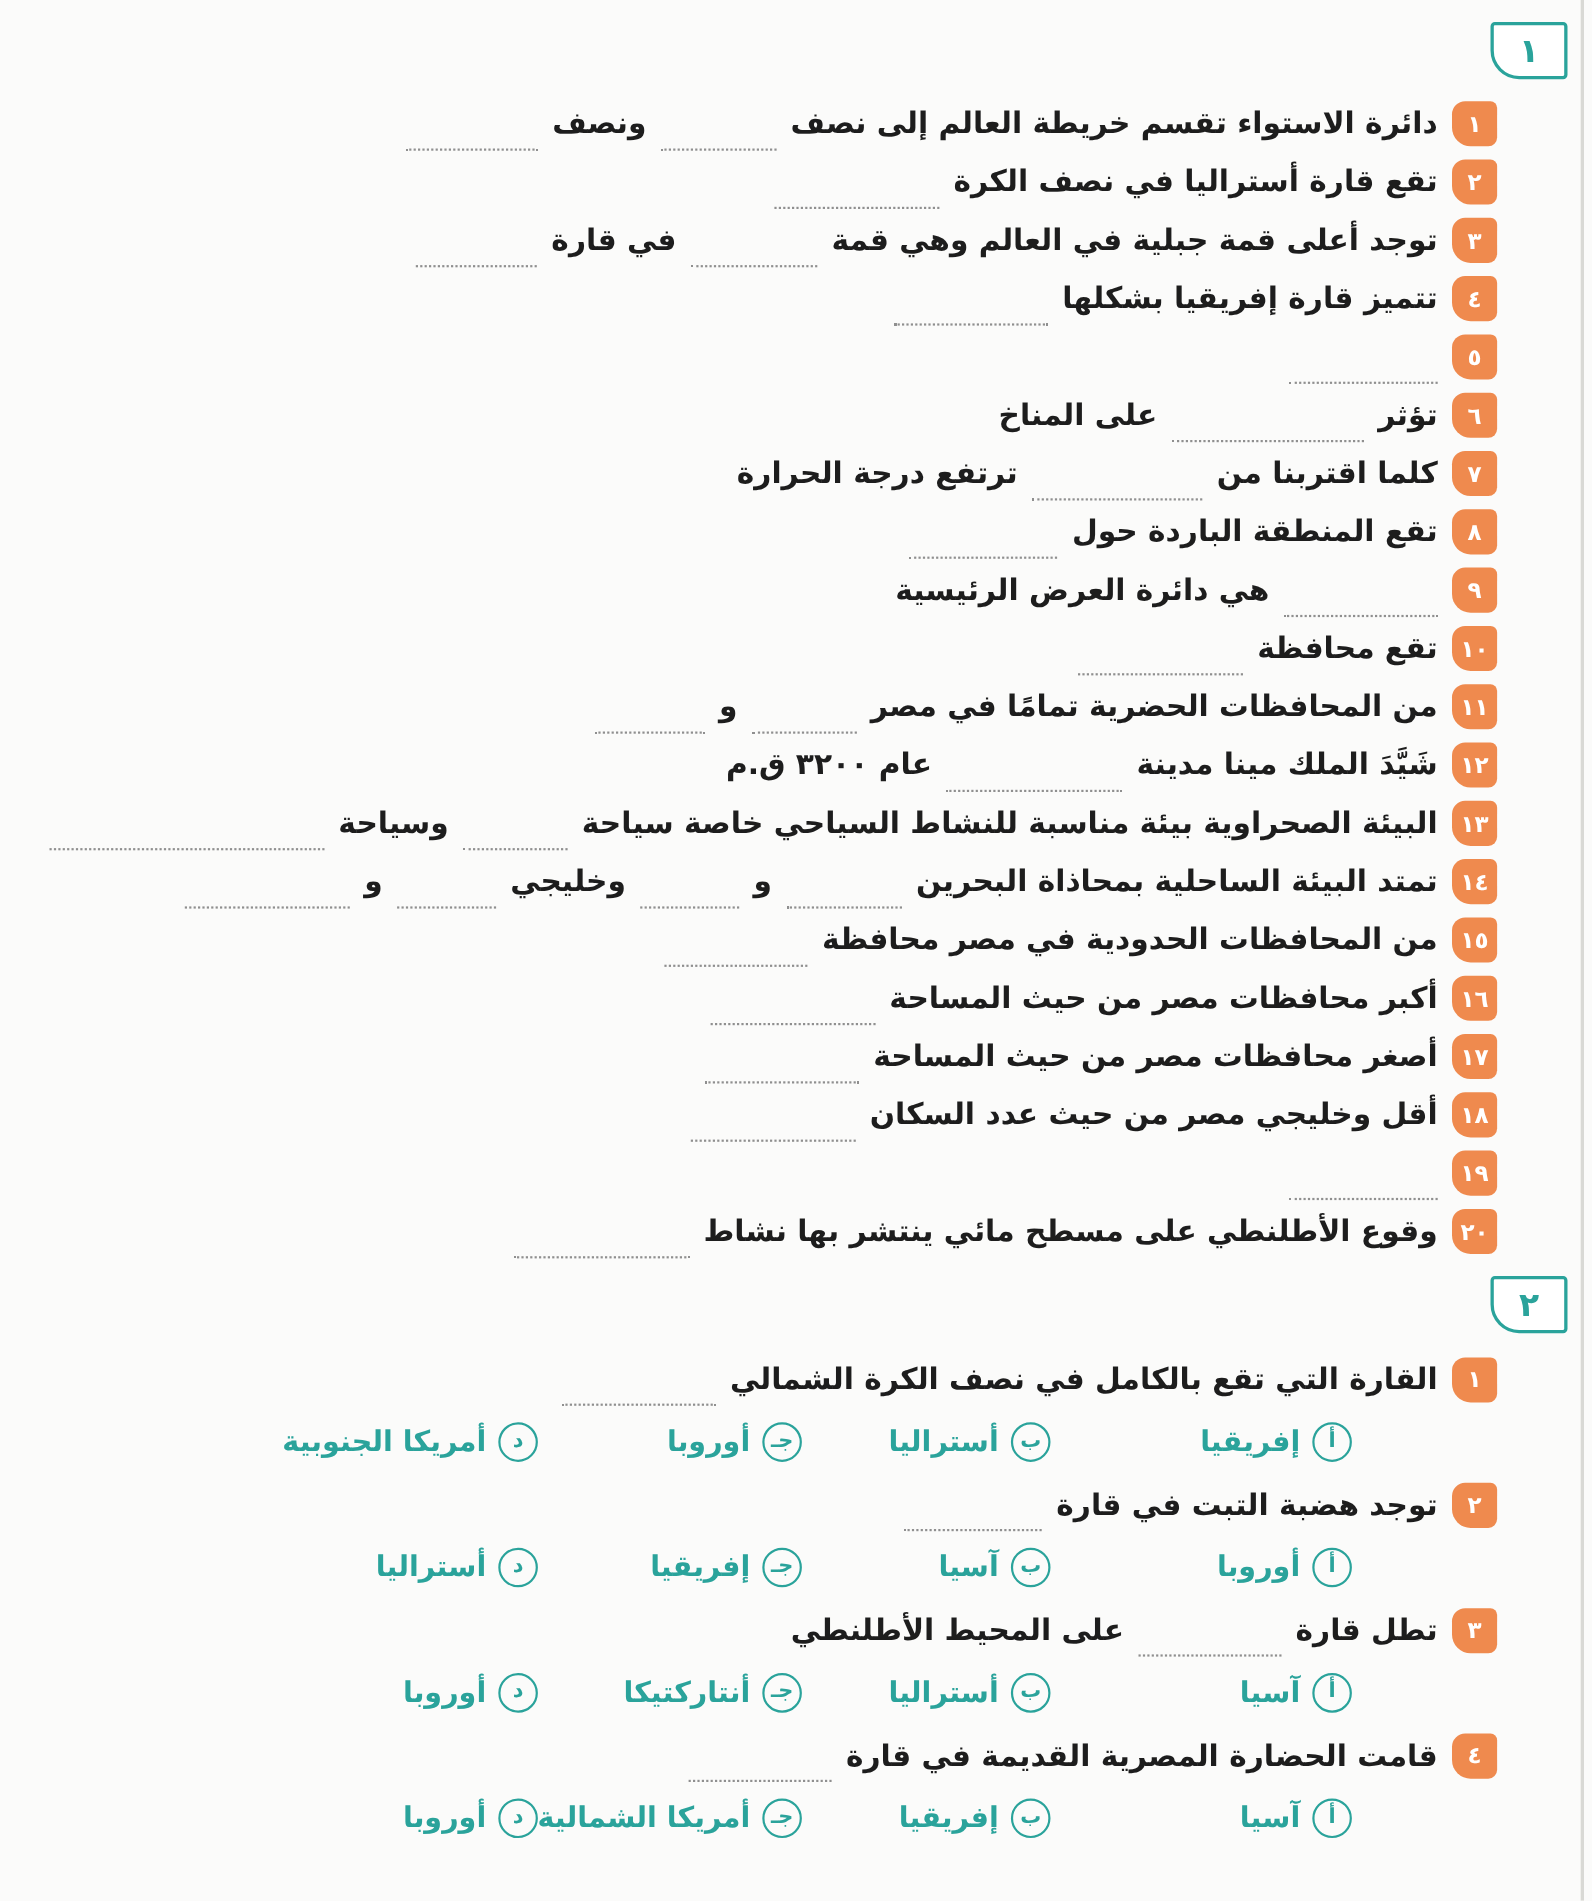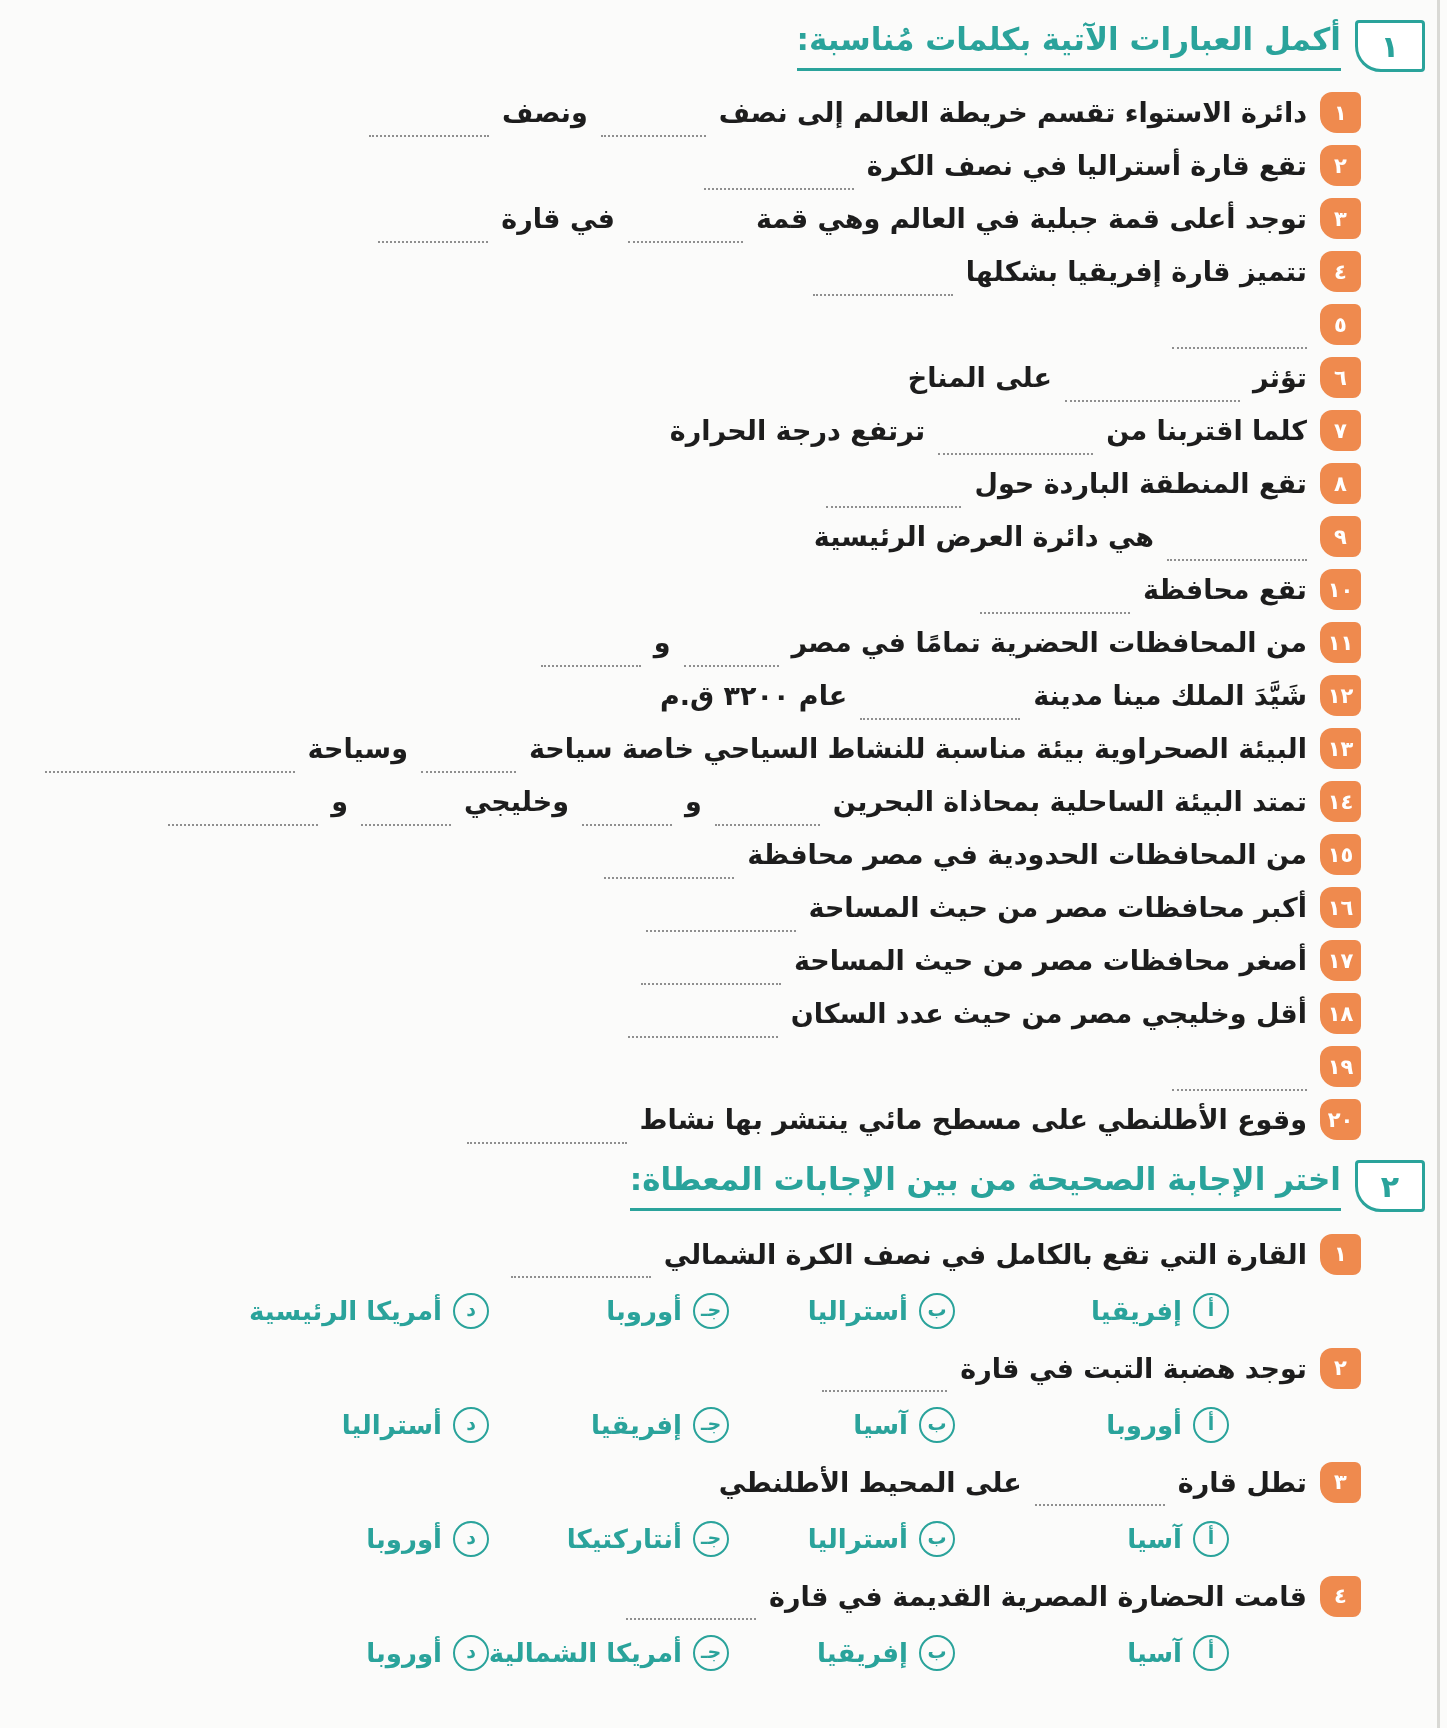--- a/index.html
+++ b/index.html
@@ -70,21 +70,20 @@
 </head>
 <body>
 
 <div class="scan-line"></div>
 
 <div class="content">
 
   <div class="section fill">
     <div class="section-header">
       <div class="sec-box">١</div>
-      <div class="sec-title">أكمل العبارات الآتية بكلمات مُناسبة:</div>
     </div>
     <div class="q-list">
         <div class="q-row">
           <div class="q-badge">١</div>
           <span class="q-text">دائرة الاستواء تقسم خريطة العالم إلى نصف</span>
           <span class="blank" style="width: 105px;"></span>
           <span class="q-text">ونصف</span>
           <span class="blank" style="width: 120px;"></span>
         </div>
         <div class="q-row">
@@ -194,21 +193,20 @@
           <div class="q-badge">٢٠</div>
           <span class="q-text">وقوع الأطلنطي على مسطح مائي ينتشر بها نشاط</span>
           <span class="blank" style="width: 160px;"></span>
         </div>
       </div>
   </div>
 
   <div class="section mcq">
     <div class="section-header">
       <div class="sec-box">٢</div>
-      <div class="sec-title">اختر الإجابة الصحيحة من بين الإجابات المعطاة:</div>
     </div>
     <div class="q-list">
         <div class="q-row">
           <div class="q-badge">١</div>
           <span class="q-text">القارة التي تقع بالكامل في نصف الكرة الشمالي</span>
           <span class="blank" style="width: 140px;"></span>
         </div>
         <div class="opt-row">
           <div class="opt">
             <span class="opt-circle">أ</span>
@@ -217,21 +215,21 @@
           <div class="opt">
             <span class="opt-circle">ب</span>
             <span class="opt-label">أستراليا</span>
           </div>
           <div class="opt">
             <span class="opt-circle">جـ</span>
             <span class="opt-label">أوروبا</span>
           </div>
           <div class="opt">
             <span class="opt-circle">د</span>
-            <span class="opt-label">أمريكا الرئيسية</span>
+            <span class="opt-label">أمريكا الجنوبية</span>
           </div>
         </div>
         <div class="q-row">
           <div class="q-badge">٢</div>
           <span class="q-text">توجد هضبة التبت في قارة</span>
           <span class="blank" style="width: 125px;"></span>
         </div>
         <div class="opt-row">
           <div class="opt">
             <span class="opt-circle">أ</span>

